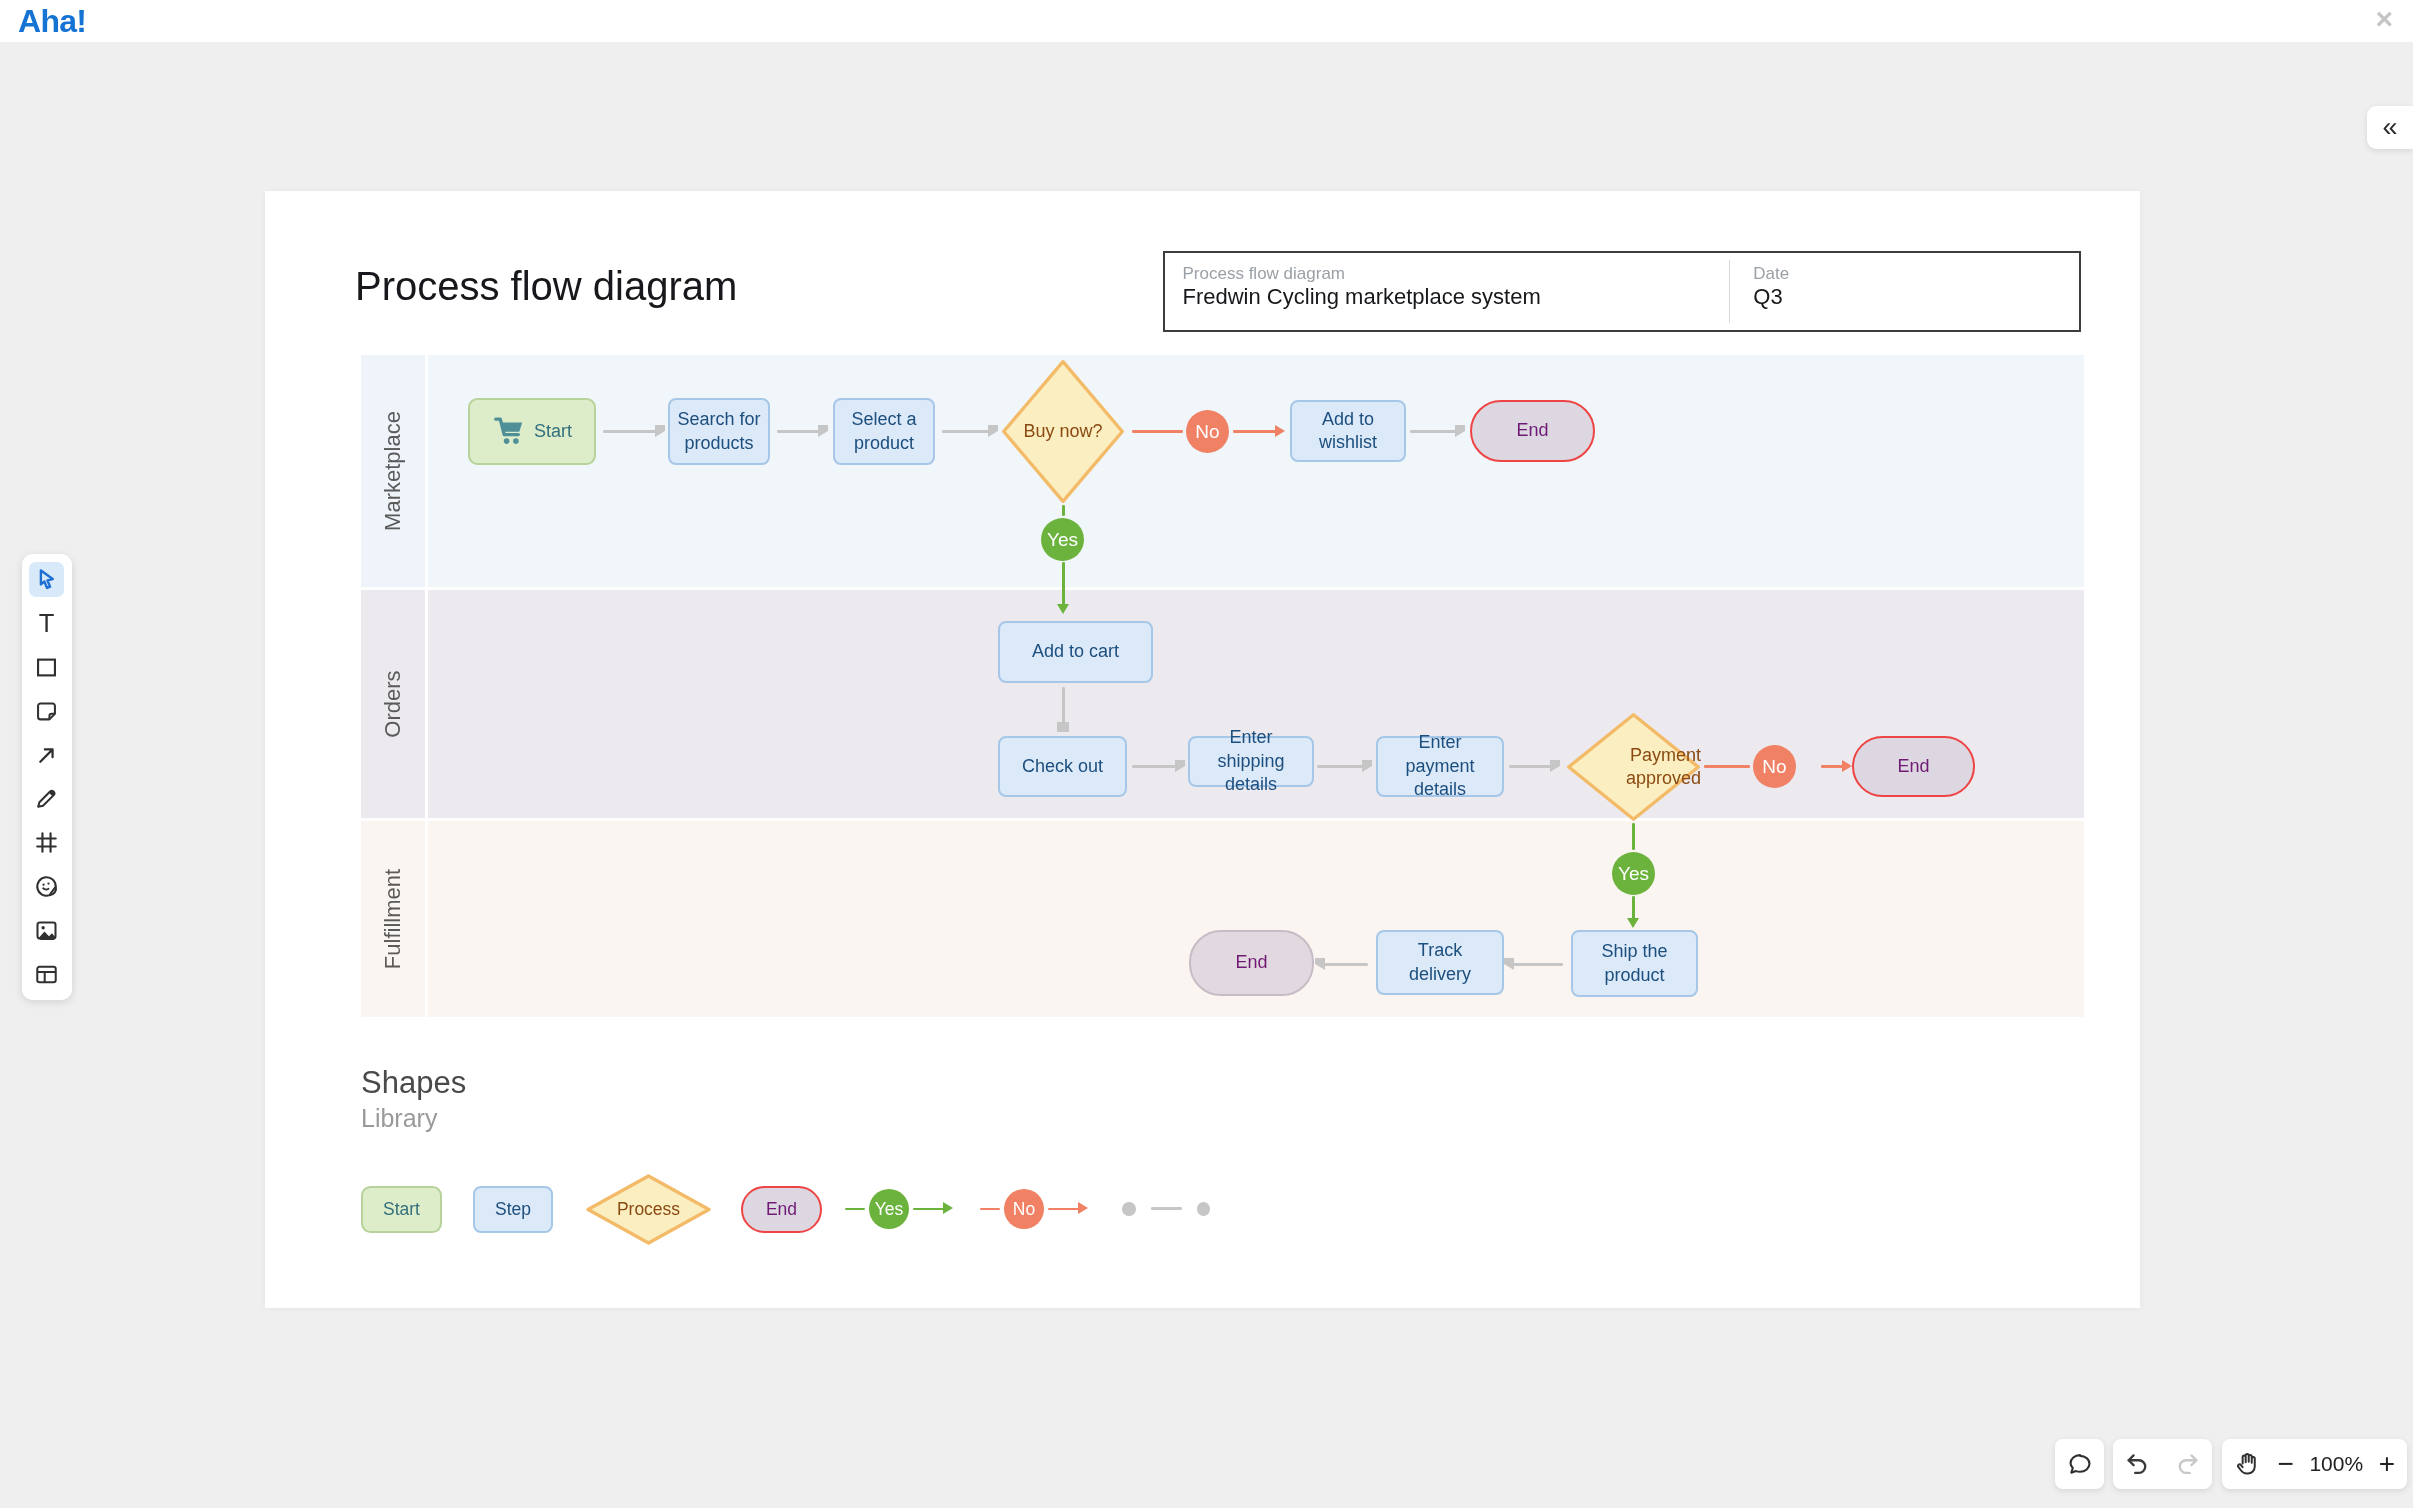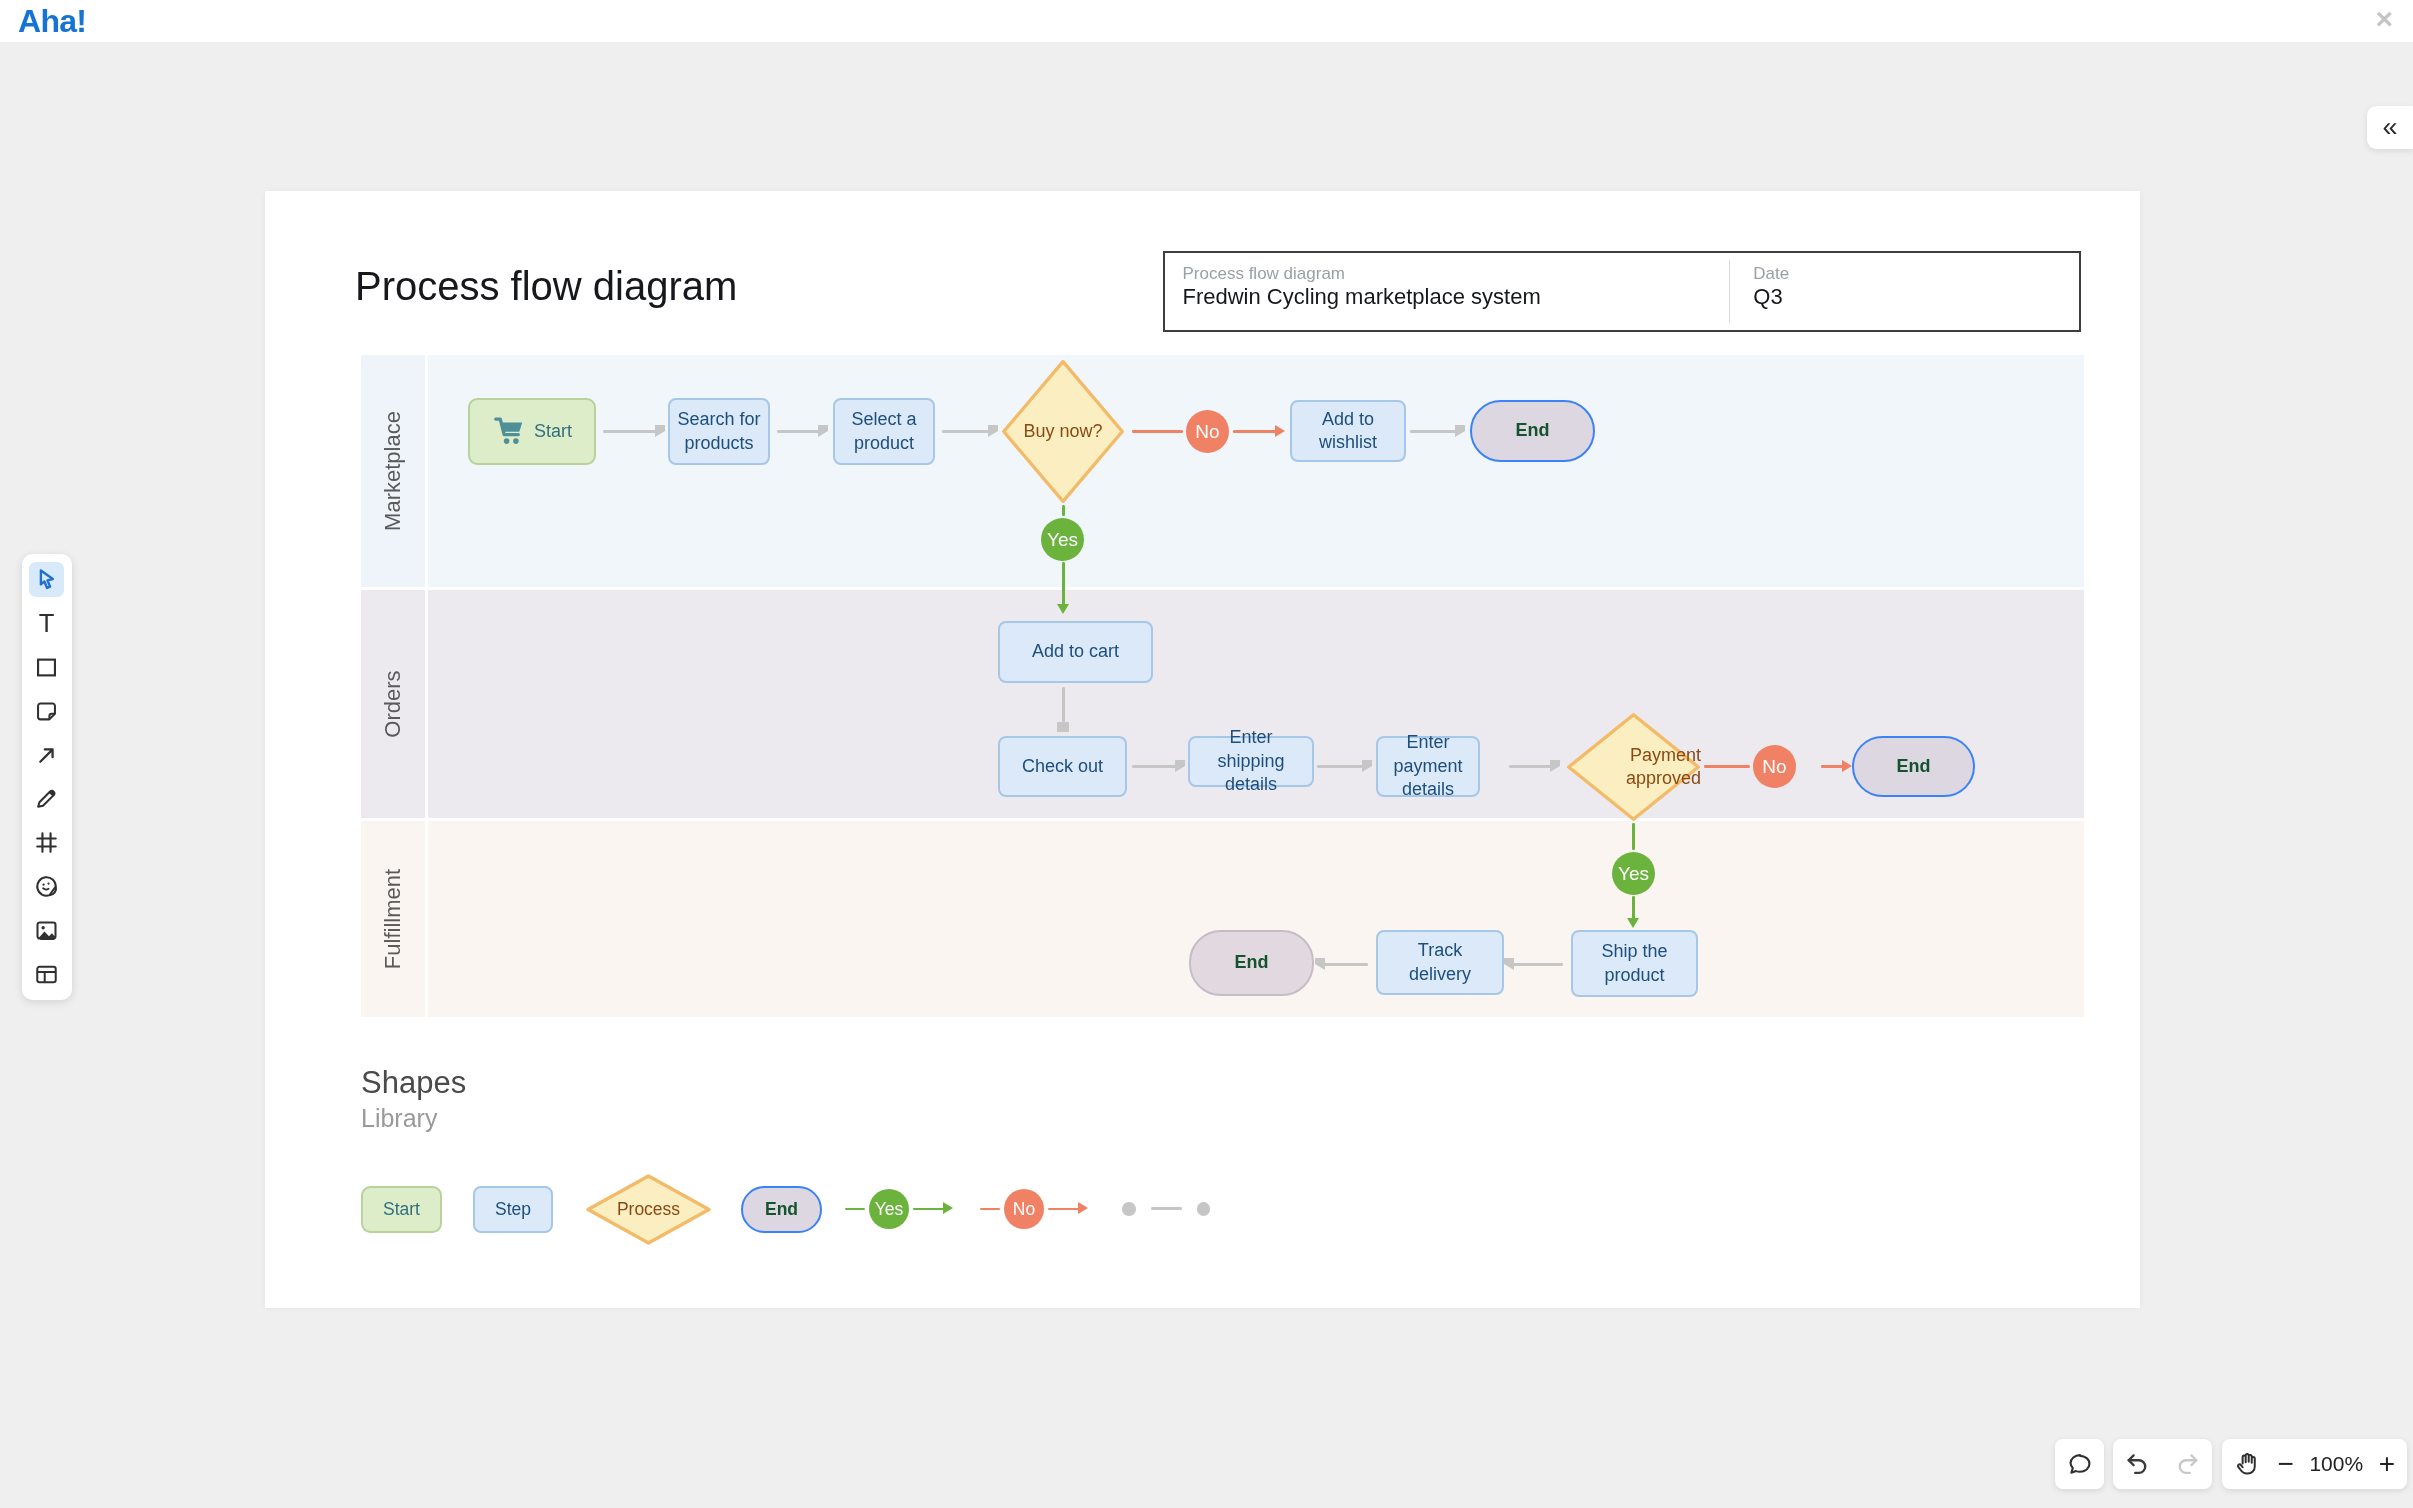--- a/index.html
+++ b/index.html
@@ -37,21 +37,21 @@
   .lane-body{flex:1;}
   .lane.l1{top:164px;height:232px;} .lane.l1 .lane-label,.lane.l1 .lane-body{background:#f0f6fa;}
   .lane.l1 .lane-label{background:#eef4f9;}
   .lane.l2{top:399px;height:228px;} .lane.l2 .lane-label,.lane.l2 .lane-body{background:#eceaef;}
   .lane.l3{top:630px;height:196px;} .lane.l3 .lane-label,.lane.l3 .lane-body{background:#faf5f1;}
   
   .node{position:absolute;display:flex;align-items:center;justify-content:center;text-align:center;
     box-sizing:border-box;font-size:18px;line-height:1.3;padding:0 6.7px;}
   .node.step{background:#dbe9f8;border:2px solid #a6c7e7;border-radius:8px;color:#1d4f7e;}
   .node.start{background:#ddedca;border:2px solid #b7d29a;border-radius:9.4px;color:#33707c;gap:8px;}
-  .node.end{background:#dcd7e1;border:2px solid #3b82f6;border-radius:32px;color:#14532d;font-weight:bold;}
+  .node.end{background:#dcd7e1;border:2px solid #ef4444;border-radius:32px;color:#701a75;}
   .node.end.l3e{background:#e2d9e0;border-color:#c6bcc5;}
   .badge{position:absolute;width:43px;height:43px;border-radius:50%;display:flex;align-items:center;
     justify-content:center;color:#fff;font-size:19px;}
   .badge.yes{background:#6cb33e;}
   .badge.no{background:#f08164;}
   .diamond{position:absolute;}
   .diamond svg{position:absolute;left:0;top:0;width:100%;height:100%;}
   .diamond polygon{fill:#fbeec1;stroke:#f3ba68;stroke-width:5;stroke-linejoin:round;}
   .dlabel{position:absolute;left:0;top:0;width:100%;height:100%;display:flex;align-items:center;
     justify-content:center;text-align:right;font-size:18px;line-height:1.3;color:#8a4a12;}
@@ -166,21 +166,21 @@
     <span class="dlabel">Buy now?</span>
   </div>
   <div class="badge no" style="left:921px;top:219px;">No</div>
   <div class="node step" style="left:1025px;top:209px;width:116px;height:62px;">Add to wishlist</div>
   <div class="node end" style="left:1205px;top:209px;width:125px;height:62px;">End</div>
   <div class="badge yes" style="left:776px;top:327px;">Yes</div>
 
   <div class="node step" style="left:733px;top:430px;width:155px;height:62px;">Add to cart</div>
   <div class="node step" style="left:733px;top:545px;width:129px;height:61px;">Check out</div>
   <div class="node step" style="left:923px;top:545px;width:126px;height:51px;">Enter shipping details</div>
-  <div class="node step" style="left:1111px;top:545px;width:104px;height:61px;">Enter payment details</div>
+  <div class="node step" style="left:1111px;top:545px;width:128px;height:61px;">Enter payment details</div>
   <div class="diamond" style="left:1301px;top:521px;width:135px;height:110px;">
     <svg viewBox="0 0 200 164" preserveAspectRatio="none">
         <polygon points="100,4 196,82 100,160 4,82"></polygon>
       </svg>
     <span class="dlabel">Payment approved</span>
   </div>
   <div class="badge no" style="left:1488px;top:554px;">No</div>
   <div class="node end" style="left:1587px;top:545px;width:123px;height:61px;">End</div>
   <div class="badge yes" style="left:1347px;top:661px;">Yes</div>
 

